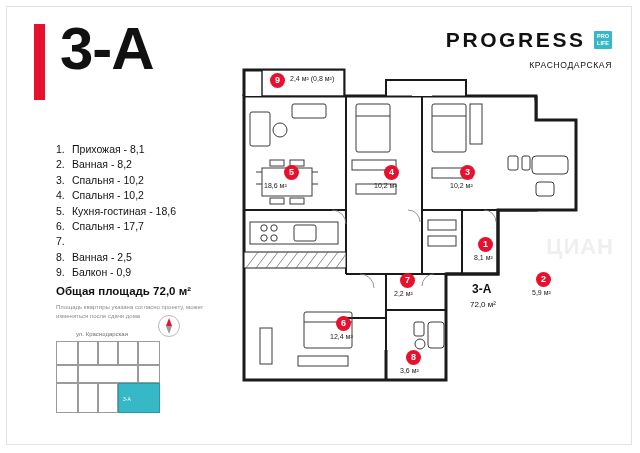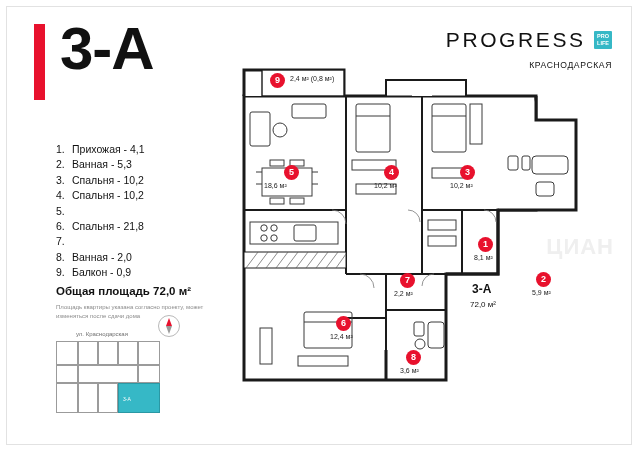--- a/index.html
+++ b/index.html
@@ -143,21 +143,21 @@
   }
 
   
   .logo {
     position: absolute;
     right: 28px; top: 28px;
     text-align: right;
   }
   .logo-main {
     font-size: 21px;
-    font-weight: normal;
+    font-weight: bold;
     letter-spacing: 2.6px;
     color: #111;
     display: inline-block;
     vertical-align: middle;
   }
   .logo-badge {
     display: inline-block;
     vertical-align: middle;
     margin-left: 4px;
     background: #36b8c6;
@@ -228,47 +228,48 @@
 <div class="page">
   <div class="border-frame"></div>
 
   <div class="red-bar"></div>
   <div class="title-big">3-А</div>
 
 
   <div class="room-list">
     <div class="row">
       <span class="num">1.</span>
-      <span>Прихожая - 4,1</span>
+      <span>Прихожая - 8,1</span>
     </div>
     <div class="row">
       <span class="num">2.</span>
-      <span>Ванная - 5,3</span>
+      <span>Ванная - 8,2</span>
     </div>
     <div class="row">
       <span class="num">3.</span>
       <span>Спальня - 10,2</span>
     </div>
     <div class="row">
       <span class="num">4.</span>
       <span>Спальня - 10,2</span>
     </div>
     <div class="row">
       <span class="num">5.</span>
+      <span>Кухня-гостиная - 18,6</span>
     </div>
     <div class="row">
       <span class="num">6.</span>
-      <span>Спальня - 21,8</span>
+      <span>Спальня - 17,7</span>
     </div>
     <div class="row">
       <span class="num">7.</span>
     </div>
     <div class="row">
       <span class="num">8.</span>
-      <span>Ванная - 2,0</span>
+      <span>Ванная - 2,5</span>
     </div>
     <div class="row">
       <span class="num">9.</span>
       <span>Балкон - 0,9</span>
     </div>
   </div>
 
   <div class="total-area">Общая площадь 72,0 м²</div>
   <div class="disclaimer">Площадь квартиры указана согласно проекту, может изменяться после сдачи дома</div>
   <div class="street-label">ул. Краснодарская</div>

